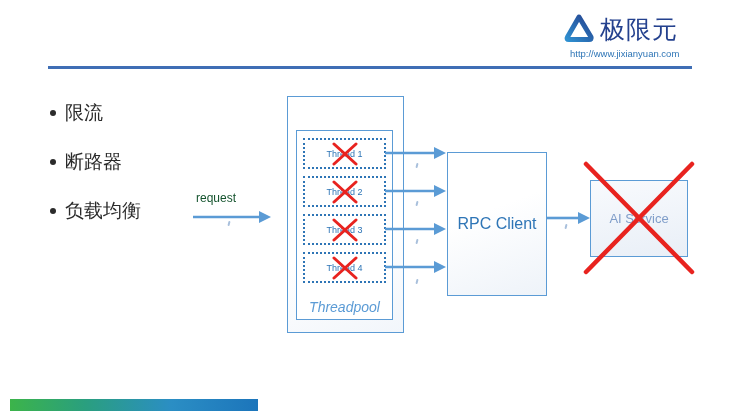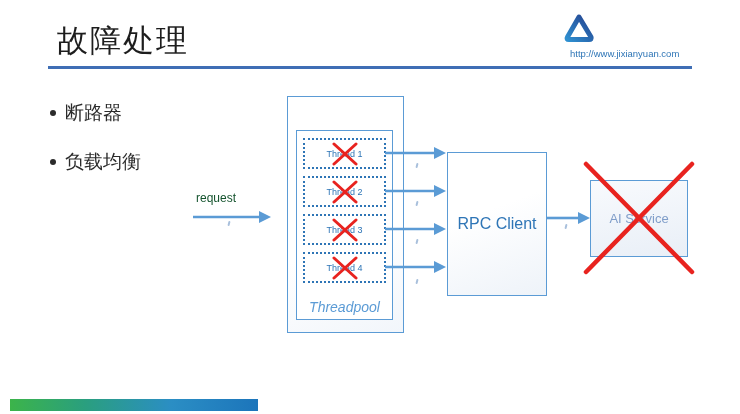--- a/index.html
+++ b/index.html
@@ -40,37 +40,41 @@
   .stray{position:absolute;width:2px;height:5px;background:#a9c0dc;border-radius:1px;transform:rotate(14deg);}
 
   .footer-bar{position:absolute;left:10px;top:399px;width:248px;height:12px;
      background:linear-gradient(90deg,#3cb44a 0%,#2a9f7e 30%,#2b8ec4 65%,#1c75bb 100%);}
 </style>
 </head>
 <body>
 
 <div class="slide">
 
-  <div class="title">故障处理</div>
   <div class="title-rule"></div>
 
   <div class="logo">
     <svg class="logo-tri" width="32" height="32" viewBox="0 0 32 32">
       <defs>
         <linearGradient id="lg" x1="0" y1="1" x2="1" y2="0">
           <stop offset="0" stop-color="#2e8fd0"></stop>
             <stop offset="1" stop-color="#24418e"></stop>
         </linearGradient>
       </defs>
       <path d="M16 5 L28 25 Q29 27.5 26 27.5 L6 27.5 Q3 27.5 4.5 25 Z" fill="none" stroke="url(#lg)" stroke-width="5" stroke-linejoin="round"></path>
     </svg>
+    <div class="logo-name">极限元</div>
   </div>
   <div class="logo-url">http://www.jixianyuan.com</div>
 
   <div class="bullets">
+    <div class="bullet-row">
+      <span class="bullet-dot"></span>
+      <span class="bullet-text">限流</span>
+    </div>
     <div class="bullet-row">
       <span class="bullet-dot"></span>
       <span class="bullet-text">断路器</span>
     </div>
     <div class="bullet-row">
       <span class="bullet-dot"></span>
       <span class="bullet-text">负载均衡</span>
     </div>
   </div>
 

